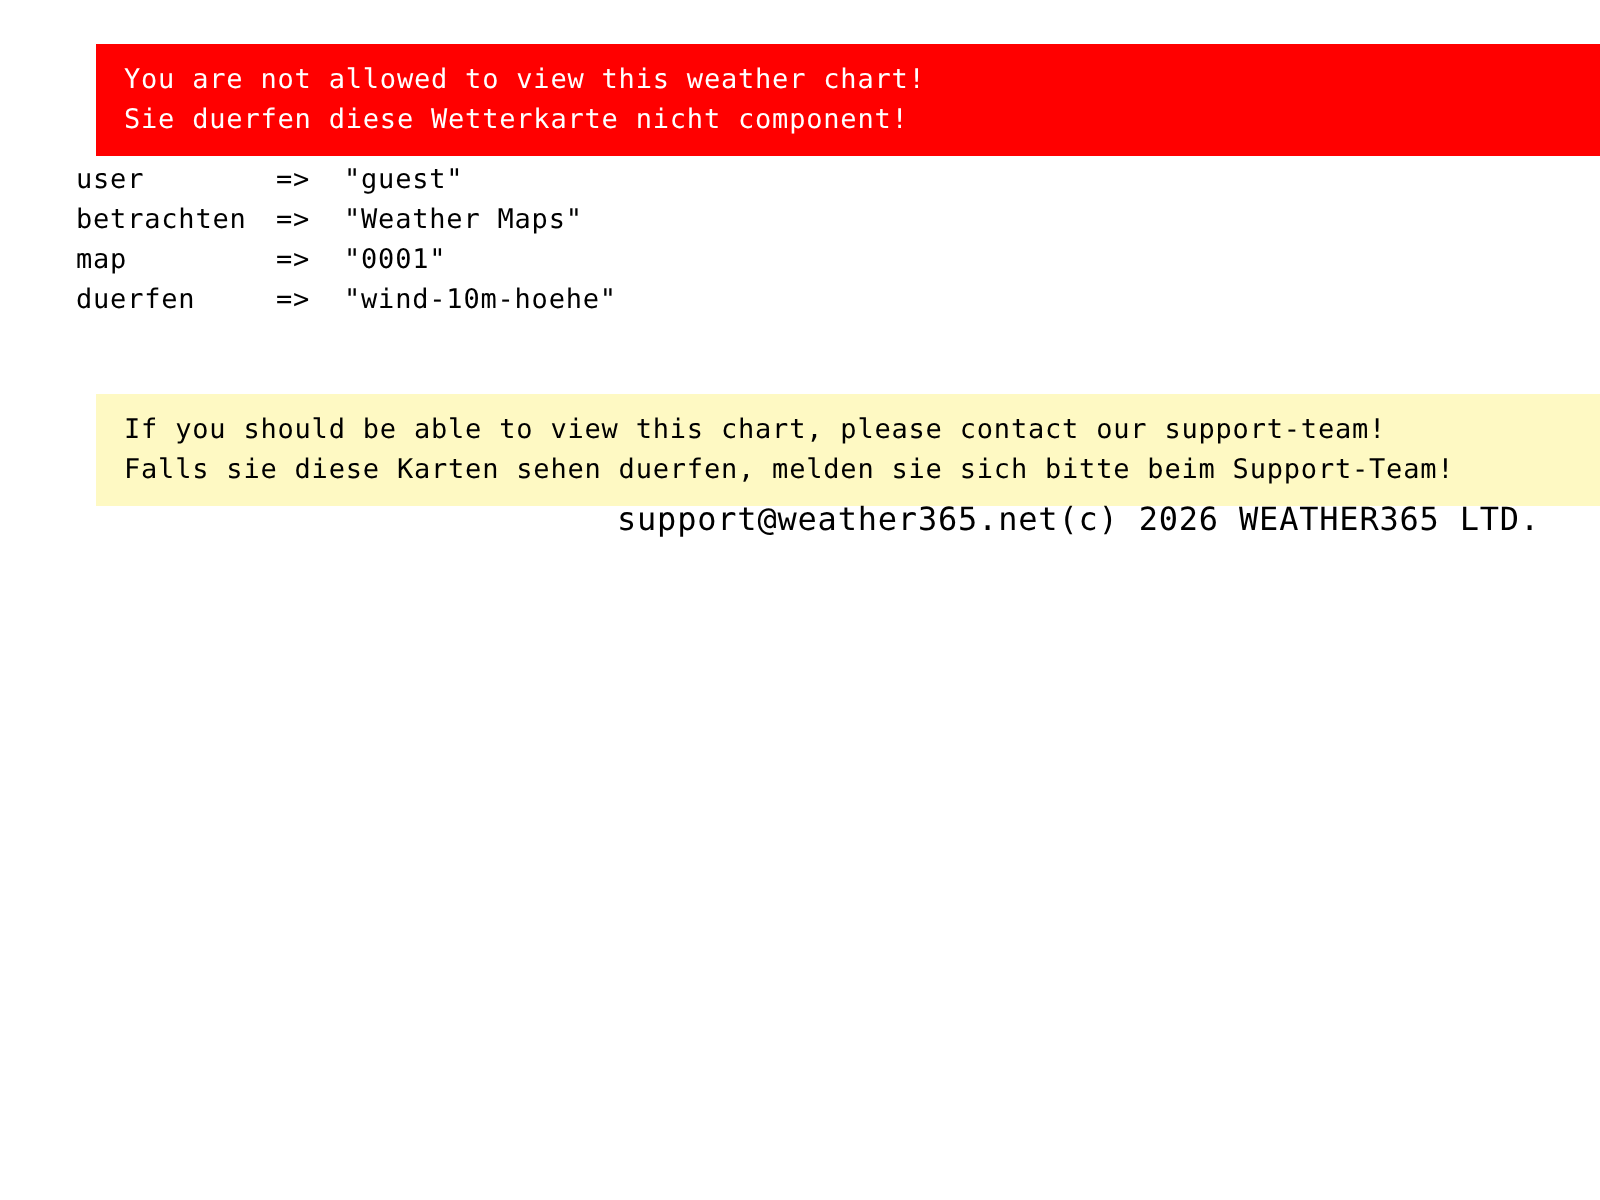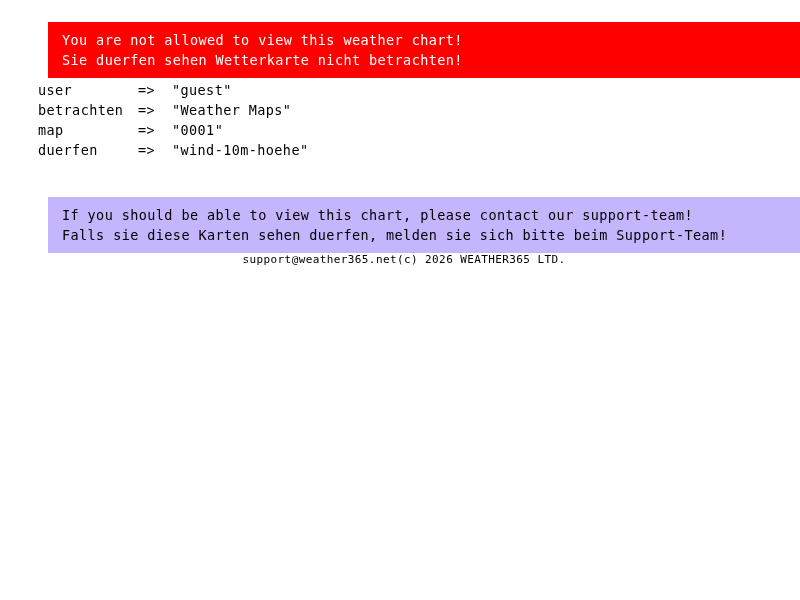--- a/index.html
+++ b/index.html
@@ -34,21 +34,21 @@
     position: absolute;
     top: 22px;
     left: 24px;
     background: #ff0000;
     color: #ffffff;
   }
   .banner-ok {
     position: absolute;
     top: 197px;
     left: 24px;
-    background: #c4b5fd;
+    background: #fef9c3;
     color: #000000;
   }
   .banner-line {
     display: block;
   }
   .params {
     position: absolute;
     top: 80px;
     left: 38px;
     border-collapse: collapse;
@@ -70,38 +70,38 @@
   }
   .params td.val {
     padding-left: 0;
   }
   .footer {
     position: absolute;
     top: 250px;
     left: 38px;
     width: 732px;
     display: flex;
-    justify-content: center;
-    font-size: 11px;
+    justify-content: flex-end;
+    font-size: 16px;
     line-height: 20px;
     letter-spacing: 0.4px;
     white-space: nowrap;
   }
   .footer-right {
     text-align: right;
   }
 </style>
 </head>
 <body>
 
 <div class="page">
 
   <div class="banner banner-error">
     <span class="banner-line">You are not allowed to view this weather chart!</span>
-    <span class="banner-line">Sie duerfen sehen Wetterkarte nicht betrachten!</span>
+    <span class="banner-line">Sie duerfen diese Wetterkarte nicht component!</span>
   </div>
 
   <table class="params">
     <tbody>
         <tr>
       <td class="key">user</td>
       <td class="arrow">=&gt;</td>
       <td class="val">"guest"</td>
     </tr>
     <tr>

